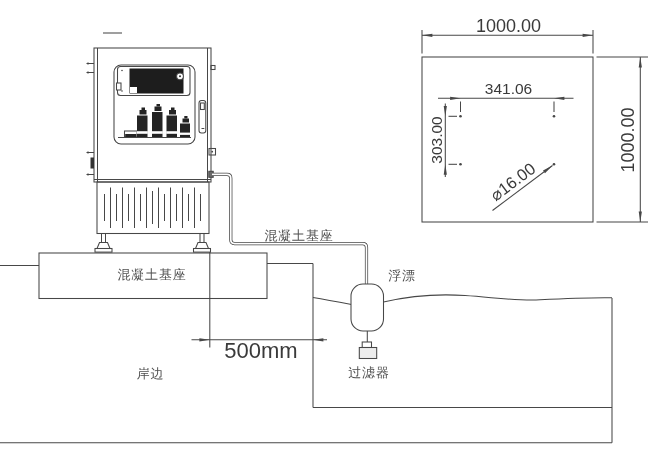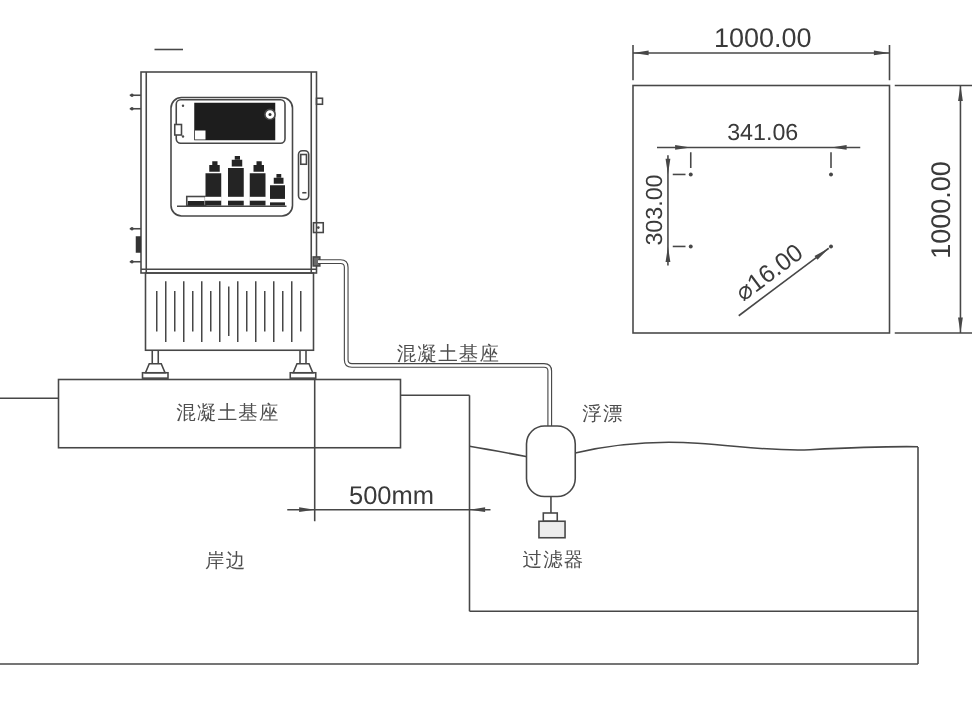--- a/index.html
+++ b/index.html
@@ -3,21 +3,21 @@
 <meta charset="utf-8">
 <style>
   html,body{margin:0;padding:0;background:#fff;}
   #canvas{position:relative;width:651px;height:469px;background:#fff;overflow:hidden;
           font-family:"Liberation Sans",sans-serif;}
   #canvas svg{position:absolute;left:0;top:0;}
   .lbl{position:absolute;white-space:nowrap;transform:translate(-50%,-50%);}
   .cjk{font-family:"Liberation Serif",serif;font-size:13px;letter-spacing:0.8px;color:#4f4f4f;font-weight:300;}
   .dim{font-family:"Liberation Sans",sans-serif;color:#3a3a3a;}
   .d18{font-size:18px;}
-  .d17{font-size:17px;}
+  .d17{font-size:22px;margin-top:20px;}
   .d155{font-size:15.5px;}
   .rot90{transform:translate(-50%,-50%) rotate(-90deg);}
   .rot37{transform:translate(-50%,-50%) rotate(-37deg);font-size:16.5px;}
 </style>
 </head>
 <body>
 
 <div id="canvas">
 <svg width="651" height="469" viewBox="0 0 651 469">
   <g fill="none" stroke="#474747" stroke-width="1.05">

